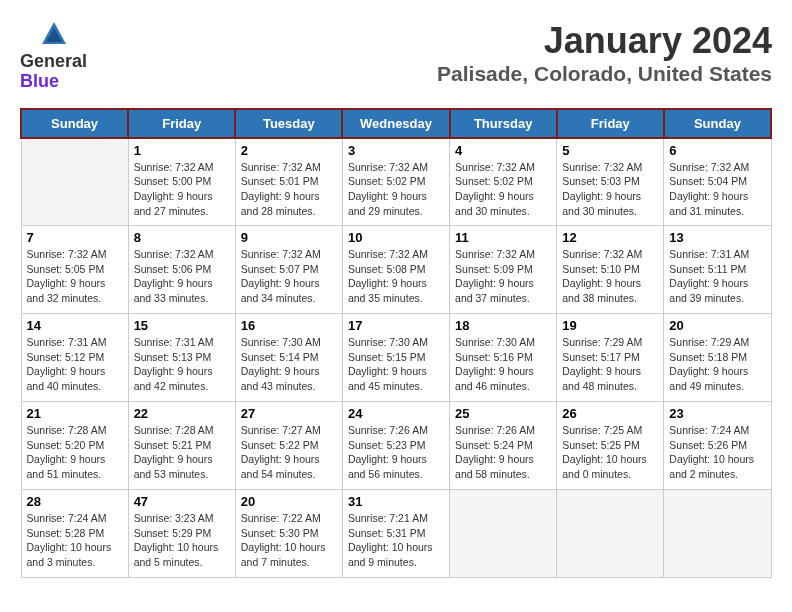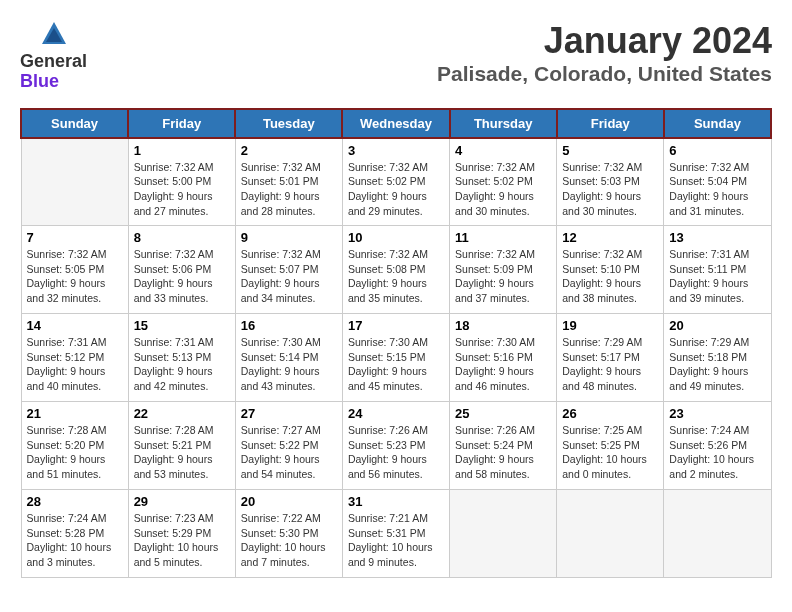--- a/index.html
+++ b/index.html
@@ -320,22 +320,22 @@
       </tr>
       <tr class="week-row">
         <td>
           <span class="day-num">28</span>
           <div class="day-info" style="white-space: pre-line;">Sunrise: 7:24 AM
 Sunset: 5:28 PM
 Daylight: 10 hours
 and 3 minutes.</div>
         </td>
         <td>
-          <span class="day-num">29</span>
-          <div class="day-info" style="white-space: pre-line;">Sunrise: 7:23 AM
+          <span class="day-num">47</span>
+          <div class="day-info" style="white-space: pre-line;">Sunrise: 3:23 AM
 Sunset: 5:29 PM
 Daylight: 10 hours
 and 5 minutes.</div>
         </td>
         <td>
           <span class="day-num">20</span>
           <div class="day-info" style="white-space: pre-line;">Sunrise: 7:22 AM
 Sunset: 5:30 PM
 Daylight: 10 hours
 and 7 minutes.</div>

